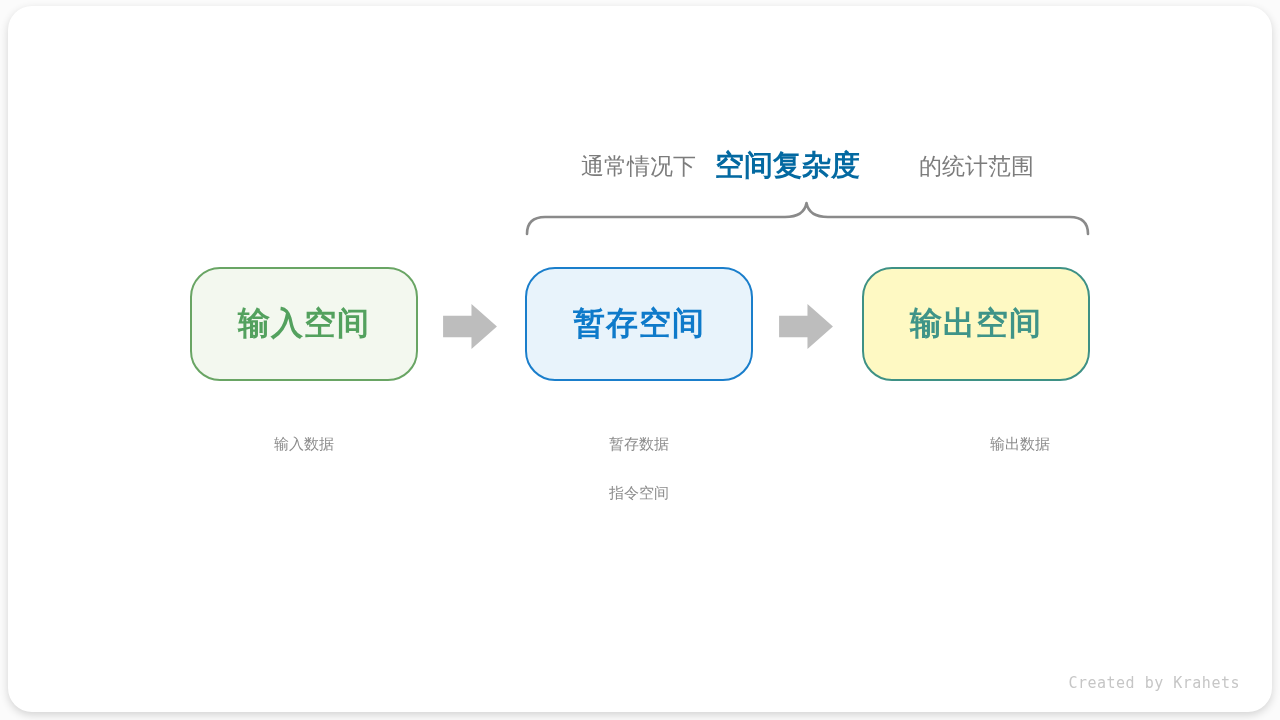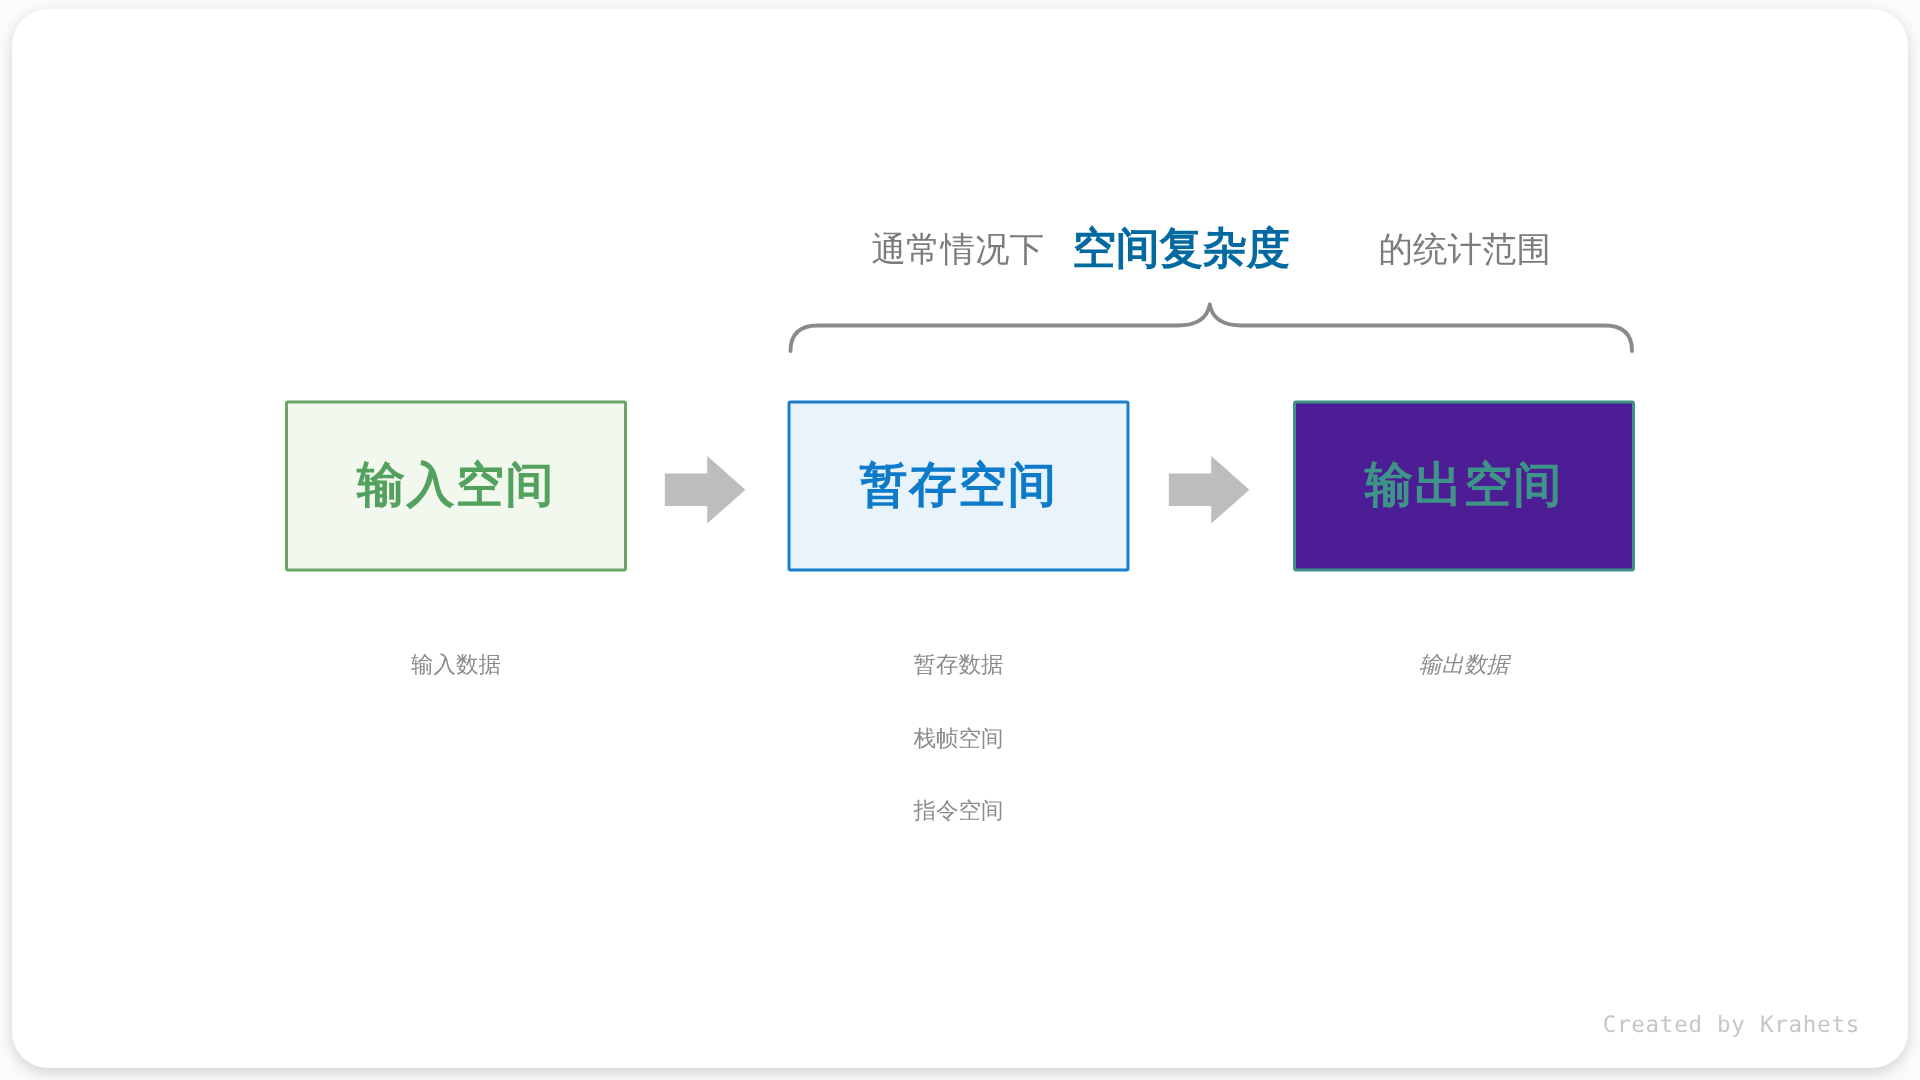--- a/index.html
+++ b/index.html
@@ -48,21 +48,21 @@
     width: 565px;
     height: 36px;
   }
   .flow-box {
     position: absolute;
     top: 267px;
     width: 228px;
     height: 114px;
     box-sizing: border-box;
     border: 2.5px solid;
-    border-radius: 2px;
+    border-radius: 30px;
     display: flex;
     align-items: center;
     justify-content: center;
     font-size: 32px;
     font-weight: 800;
     letter-spacing: 1px;
   }
   .box-1 { left: 190px; }
   .box-2 { left: 525px; }
   .box-3 { left: 862px; }
@@ -78,21 +78,21 @@
     position: absolute;
     top: 420px;
     width: 228px;
     text-align: center;
     font-size: 15px;
     line-height: 48.5px;
     font-weight: 500;
   }
   .anno-1 { left: 190px; }
   .anno-2 { left: 525px; }
-  .anno-3 { left: 862px; font-style: italic; }
+  .anno-3 { left: 906px; }
   .credit {
     position: absolute;
     right: 40px;
     top: 674px;
     font-family: "DejaVu Sans Mono", "Liberation Mono", monospace;
     font-size: 15px;
     letter-spacing: 0.5px;
   }
 </style>
 </head>
@@ -119,31 +119,30 @@
 </svg>
 
 <div class="flow-box box-2" style="color: rgb(14, 122, 202); border-color: rgb(26, 126, 203); background-color: rgb(232, 243, 251);">
   <span>暂存空间</span>
 </div>
 
 <svg class="arrow arrow-2" viewBox="0 0 56 48">
   <polygon points="0,13 29,13 29,1 55,24 29,47 29,35 0,35" style="fill: rgb(189, 189, 189);"></polygon>
 </svg>
 
-<div class="flow-box box-3" style="color: rgb(63, 148, 136); border-color: rgb(62, 145, 133); background-color: #4c1d95;">
+<div class="flow-box box-3" style="color: rgb(63, 148, 136); border-color: rgb(62, 145, 133); background-color: #fef9c3;">
   <span>输出空间</span>
 </div>
 
 <div class="anno anno-1" style="color: rgb(140, 140, 140);">
   <div>输入数据</div>
 </div>
 
 <div class="anno anno-2" style="color: rgb(140, 140, 140);">
   <div>暂存数据</div>
-  <div>栈帧空间</div>
   <div>指令空间</div>
 </div>
 
 <div class="anno anno-3" style="color: rgb(140, 140, 140);">
   <div>输出数据</div>
 </div>
 
 <div class="credit" style="color: rgb(198, 198, 198);">Created by Krahets</div>
 
 </body></html>

